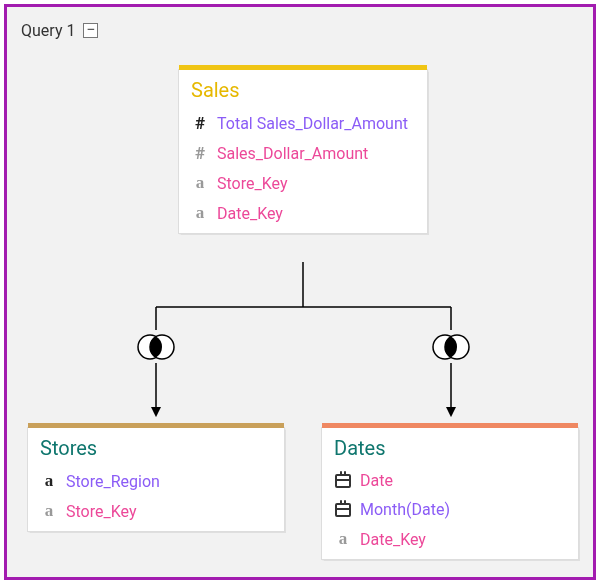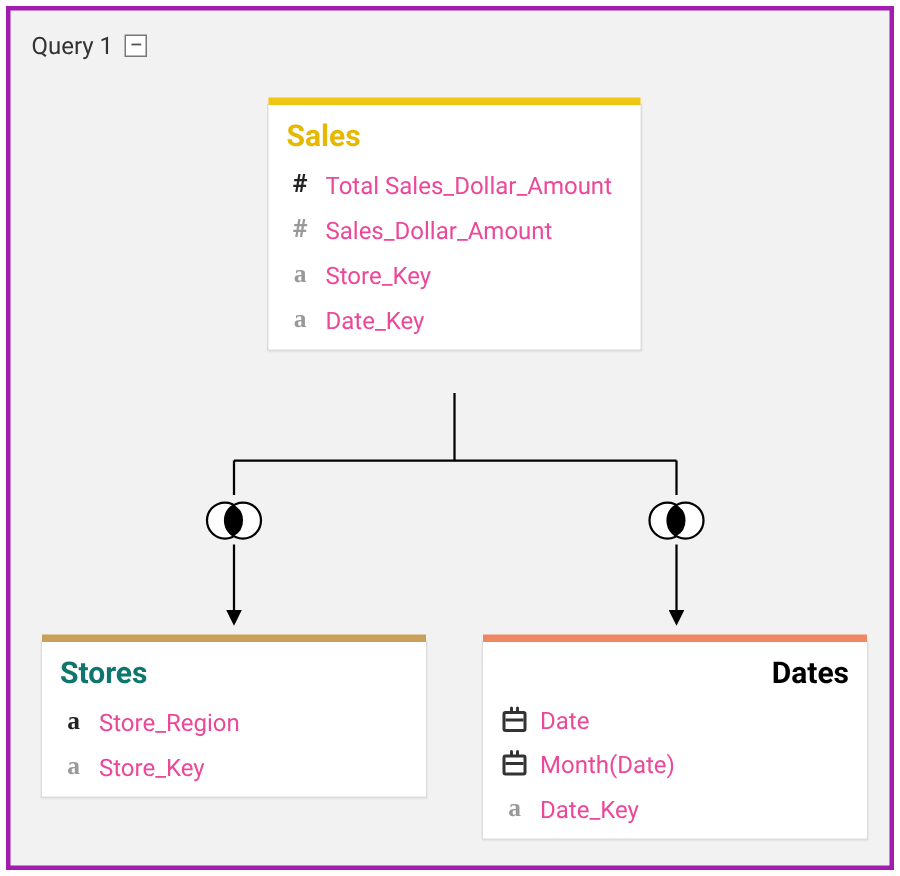--- a/index.html
+++ b/index.html
@@ -43,45 +43,45 @@
       transform: translateY(-1px);
     }
     .table-card {
       position: absolute;
       background: #fff;
       border: 1px solid #ddd;
       box-shadow: 0.5px 0.5px 1px rgba(0,0,0,0.08);
     }
     .table-header {
       font-size: 20px;
-      font-weight: 700;
+      font-weight: 400;
       padding: 8px 12px 6px;
       color: #333;
     }
     .table-top-bar {
       height: 5px;
       width: 100%;
       position: absolute;
       top: -5px;
       left: 0;
     }
     .sales-bar { background: #f0c514; }
     .stores-bar { background: #c9a05a; }
     .dates-bar { background: #ef8862; }
     .sales-header { color: #e6b800; }
     .stores-header { color: #0f766e; }
-    .dates-header { color: #000000; text-align: right; }
+    .dates-header { color: #0f766e; }
     .field-row {
       display: flex;
       align-items: center;
       gap: 8px;
       padding: 5px 12px;
       font-size: 16px;
     }
-    .field-row .ftext { color: #ec4899; }
+    .field-row .ftext { color: #8b5cf6; }
     .field-row .ftext.dim { color: #ec4899; }
     .ftype {
       width: 18px;
       display: flex;
       align-items: center;
       justify-content: center;
       font-weight: 700;
       font-size: 17px;
       color: #222;
     }

